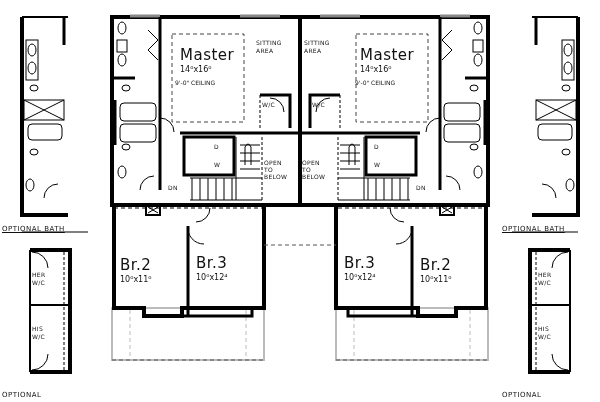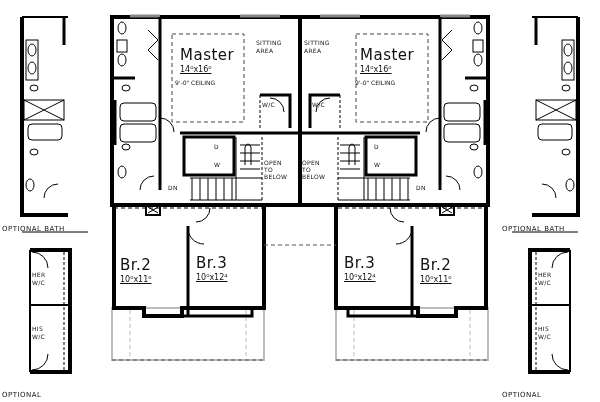--- a/index.html
+++ b/index.html
@@ -1,24 +1,24 @@
 <!DOCTYPE html>
 <html><head>
 <meta charset="utf-8">
 <style>
   html, body { margin:0; padding:0; background:#ffffff; }
   body { width:600px; height:402px; position:relative; overflow:hidden; font-family:"DejaVu Sans", sans-serif; }
   #plan { position:absolute; left:0; top:0; width:600px; height:402px; }
   .lbl { position:absolute; color:#111; text-align:left; white-space:nowrap; line-height:1; }
   .room-name { font-size:15px; font-family:"DejaVu Sans", sans-serif; letter-spacing:0.5px; }
-  .room-dim { font-size:8px;text-decoration:underline; }
+  .room-dim { font-size:8px; }
   .small { font-size:6px; letter-spacing:0.3px; }
   .tiny { font-size:6px; }
   .caption { font-size:7px; letter-spacing:0.5px; }
-  .u { }
+  .u { text-decoration:underline; }
 </style>
 </head>
 <body>
 
 <svg id="plan" viewBox="0 0 600 402" xmlns="http://www.w3.org/2000/svg">
 
   <g stroke="#000" fill="none">
 
     <rect x="112" y="308" width="152" height="52" stroke="#bbb" stroke-width="2"></rect>
     <rect x="336" y="308" width="152" height="52" stroke="#bbb" stroke-width="2"></rect>

